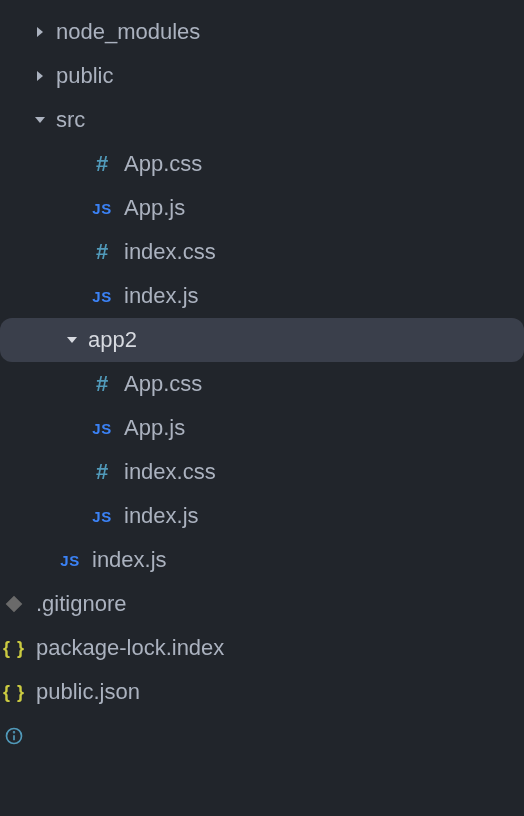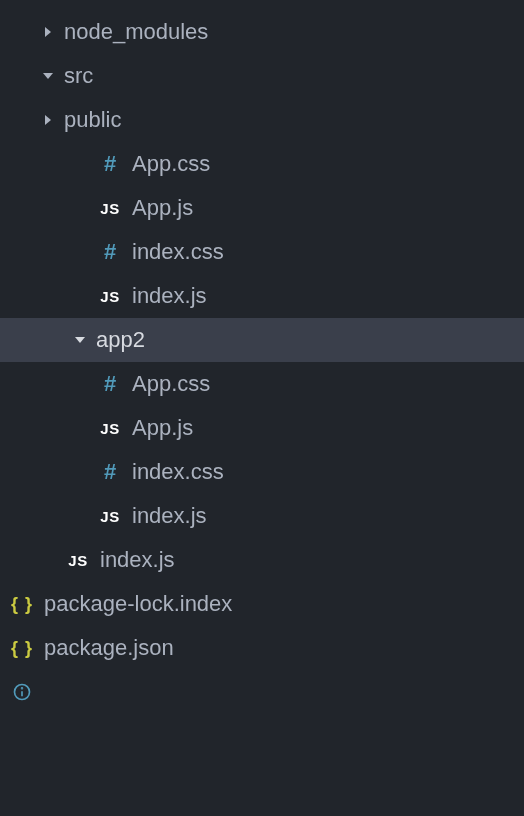--- a/index.html
+++ b/index.html
@@ -14,27 +14,27 @@
       font-family: -apple-system, BlinkMacSystemFont, "Segoe UI", sans-serif;
       font-size: 22px;
       color: #abb2bf;
       overflow: hidden;
       padding-top: 10px;
     }
     .tree-item {
       display: flex;
       align-items: center;
       height: 44px;
-      padding-left: 8px;
       cursor: pointer;
       white-space: nowrap;
     }
     .tree-item.selected {
       background: #3a3f4b;
       color: #d7dae0;
+      border-radius: 12px;
     }
     .indent {
       flex-shrink: 0;
     }
     .chevron {
       width: 24px;
       height: 24px;
       display: flex;
       align-items: center;
       justify-content: center;
@@ -57,21 +57,21 @@
       flex-shrink: 0;
       margin-right: 8px;
       font-weight: 700;
       font-size: 16px;
     }
     .file-icon.css-icon {
       color: #519aba;
       font-size: 22px;
     }
     .file-icon.js-icon {
-      color: #ffffff;
+      color: #3b82f6;
       font-size: 15px;
       letter-spacing: 0.5px;
     }
     .file-icon.json-icon {
       color: #cbcb41;
       font-size: 18px;
       font-weight: 600;
       letter-spacing: 1px;
     }
     .file-icon.git-icon svg {
@@ -100,33 +100,33 @@
     <svg viewBox="0 0 12 12">
           <path d="M3 1 L9 6 L3 11 Z" transform=""></path>
         </svg>
   </span>
       <span class="label">node_modules</span>
     </div>
     <div class="tree-item">
       <span class="indent" style="width:28px"></span>
       <span class="chevron ">
     <svg viewBox="0 0 12 12">
-          <path d="M3 1 L9 6 L3 11 Z" transform="rotate(90 6 6)"></path>
-        </svg>
-  </span>
-      <span class="label">src</span>
+          <path d="M3 1 L9 6 L3 11 Z" transform=""></path>
+        </svg>
+  </span>
+      <span class="label">public</span>
     </div>
     <div class="tree-item">
       <span class="indent" style="width:28px"></span>
       <span class="chevron ">
     <svg viewBox="0 0 12 12">
-          <path d="M3 1 L9 6 L3 11 Z" transform=""></path>
-        </svg>
-  </span>
-      <span class="label">public</span>
+          <path d="M3 1 L9 6 L3 11 Z" transform="rotate(90 6 6)"></path>
+        </svg>
+  </span>
+      <span class="label">src</span>
     </div>
     <div class="tree-item">
       <span class="indent" style="width:88px"></span>
       <span class="file-icon css-icon">#</span>
       <span class="label">App.css</span>
     </div>
     <div class="tree-item">
       <span class="indent" style="width:88px"></span>
       <span class="file-icon js-icon">JS</span>
       <span class="label">App.js</span>
@@ -170,27 +170,36 @@
       <span class="file-icon js-icon">JS</span>
       <span class="label">index.js</span>
     </div>
     <div class="tree-item">
       <span class="indent" style="width:56px"></span>
       <span class="file-icon js-icon">JS</span>
       <span class="label">index.js</span>
     </div>
     <div class="tree-item">
       <span class="indent" style="width:0px"></span>
+      <span class="file-icon git-icon">
+        <svg viewBox="0 0 24 24">
+          <path d="M12 2 L22 12 L12 22 L2 12 Z M12 7 a1.5 1.5 0 1 1 0 3 a1.5 1.5 0 1 1 0 -3 M12 14 a1.5 1.5 0 1 1 0 3 a1.5 1.5 0 1 1 0 -3 M11.3 9.5 h1.4 v5 h-1.4 z"></path>
+        </svg>
+      </span>
+      <span class="label">.gitignore</span>
+    </div>
+    <div class="tree-item">
+      <span class="indent" style="width:0px"></span>
       <span class="file-icon json-icon">{ }</span>
       <span class="label">package-lock.index</span>
     </div>
     <div class="tree-item">
       <span class="indent" style="width:0px"></span>
       <span class="file-icon json-icon">{ }</span>
-      <span class="label">package.json</span>
+      <span class="label">public.json</span>
     </div>
     <div class="tree-item">
       <span class="indent" style="width:0px"></span>
       <span class="file-icon info-icon">
         <svg viewBox="0 0 24 24">
           <circle cx="12" cy="12" r="9"></circle>
           <line x1="12" y1="11" x2="12" y2="17"></line>
           <circle cx="12" cy="7.5" r="0.5" fill="#519aba" stroke="#519aba"></circle>
         </svg>
       </span>

